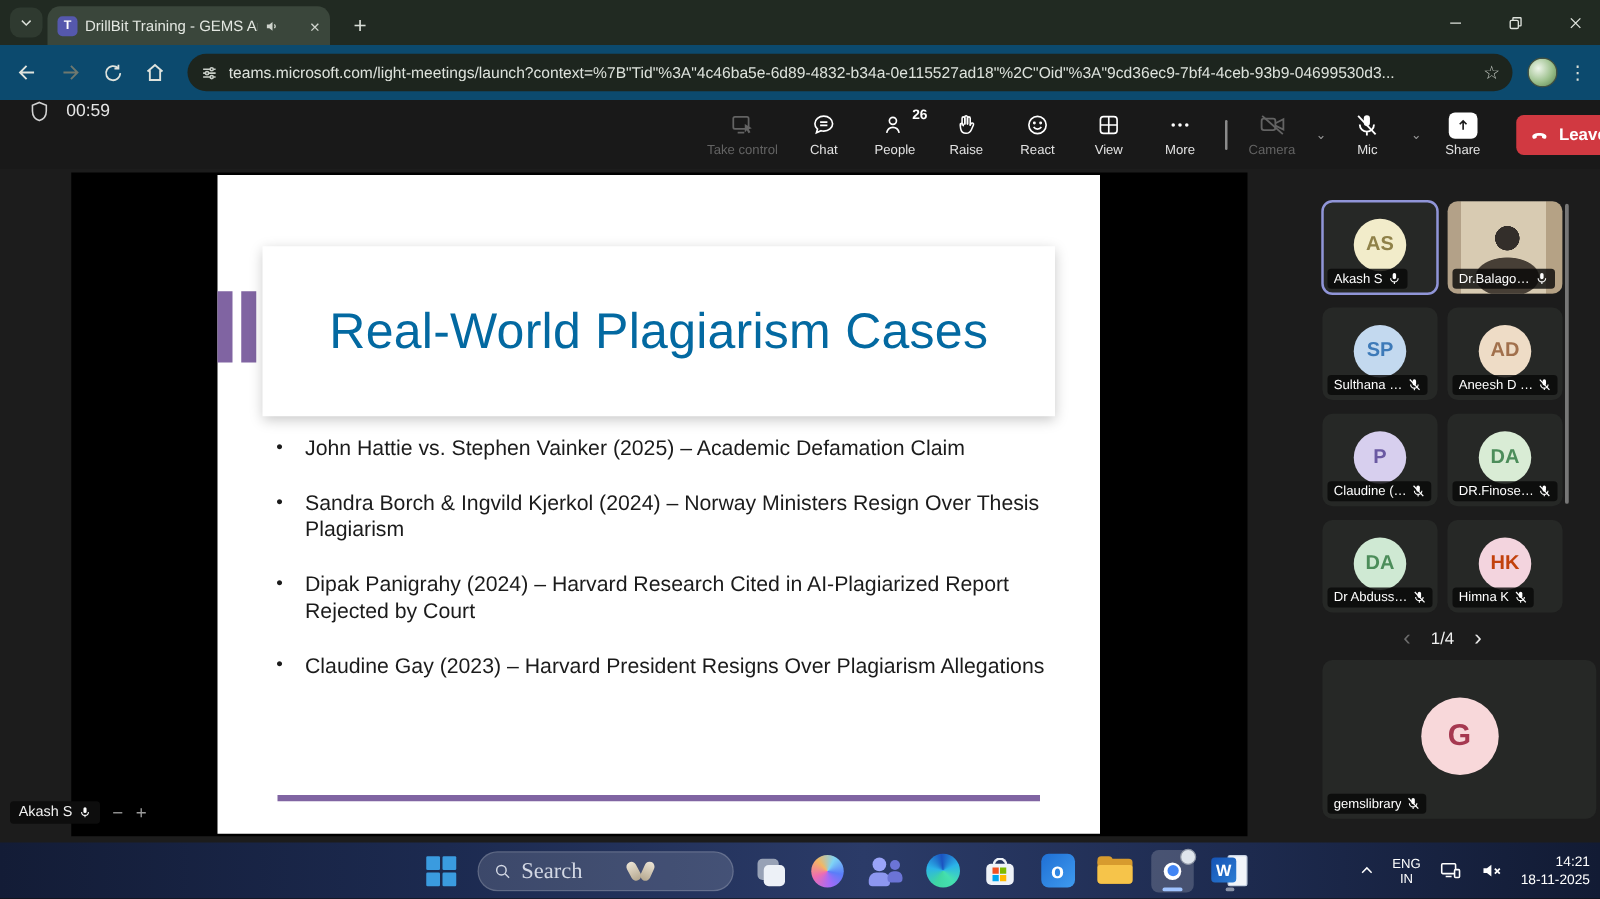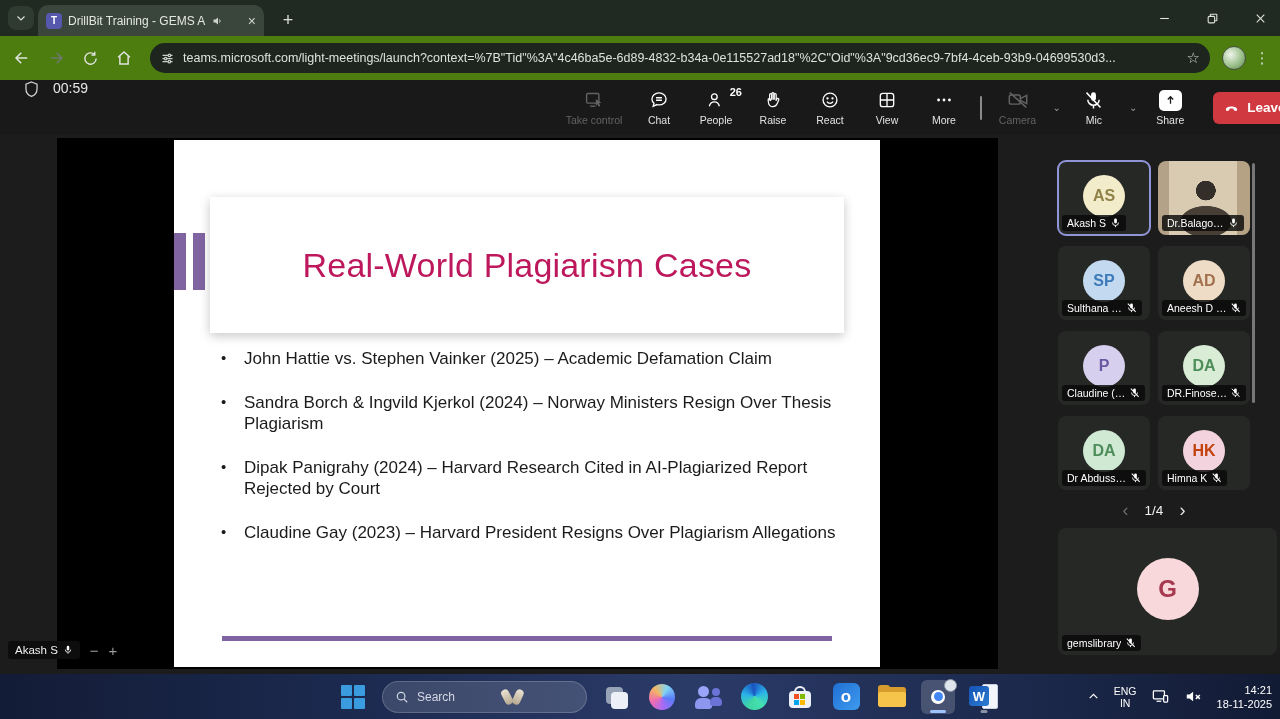--- a/index.html
+++ b/index.html
@@ -17,21 +17,21 @@
     font-weight:bold; display:flex; align-items:center; justify-content:center; flex:none; }
   .tab-title { color:#e3e7e1; font-size:12px; white-space:nowrap; overflow:hidden; max-width:138px; }
   .tab-audio { flex:none; display:flex; }
   .tab-close { color:#cfd4cd; font-size:14px; margin-left:auto; cursor:pointer; line-height:1; }
   .newtab { position:absolute; left:276px; top:8px; width:24px; height:24px; color:#d9ded7; font-size:18px;
     display:flex; align-items:center; justify-content:center; border-radius:50%; cursor:pointer; }
   .wincontrols { position:absolute; right:10px; top:0; height:36px; display:flex; align-items:center; gap:28px; }
   .winbtn { width:20px; height:20px; display:flex; align-items:center; justify-content:center; cursor:pointer; }
 
   
-  .toolbar { position:absolute; left:0; top:36px; width:1280px; height:44px; background:#4d7c0f;
+  .toolbar { position:absolute; left:0; top:36px; width:1280px; height:44px; background:#0c4a6e;
     display:flex; align-items:center; padding:0 8px; gap:6px; }
   .nav-btn { width:28px; height:28px; display:flex; align-items:center; justify-content:center; border-radius:50%; cursor:pointer; }
   .omnibox { flex:1; height:30px; margin:0 6px; background:#1d251e; border-radius:15px; display:flex;
     align-items:center; padding:0 10px; gap:8px; min-width:0; }
   .url { color:#dde2dc; font-size:12.5px; white-space:nowrap; overflow:hidden; flex:1; }
   .star { color:#c9cfc8; font-size:15px; cursor:pointer; flex:none; }
   .avatar-btn { width:24px; height:24px; border-radius:50%; flex:none; cursor:pointer;
     background:radial-gradient(circle at 35% 35%, #eef5ea, #9cc08c 55%, #567f4c); border:1px solid #44503f; }
   .menu-dots { color:#d9ded7; font-size:15px; width:20px; text-align:center; cursor:pointer; }
 
@@ -55,21 +55,21 @@
   .leave-btn .lbl { color:#fff; font-size:13.5px; font-weight:bold; }
 
   
   .stage { position:absolute; left:0; top:135px; width:1280px; height:539px; background:#1c1c1c; }
   .deck { position:absolute; left:57px; top:3px; width:941px; height:531px; background:#000; }
   .slide { position:absolute; left:117px; top:2px; width:706px; height:527px; background:#fff; }
   .deco-bars { position:absolute; left:0; top:93px; display:flex; gap:7px; }
   .deco-bars span { width:12px; height:57px; background:var(--accent-purple,#7d6ba6); }
   .title-card { position:absolute; left:36px; top:57px; width:634px; height:136px; background:#fff;
     box-shadow:0 3px 10px rgba(0,0,0,.22); display:flex; align-items:center; justify-content:center; }
-  .slide-title { font-size:34px; font-weight:500; color:#be185d; letter-spacing:.2px; }
+  .slide-title { font-size:40px; font-weight:500; color:#0369a1; letter-spacing:.2px; }
   .bullets { position:absolute; left:70px; top:208px; width:628px; list-style:none; }
   .bullets li { position:relative; font-size:17px; line-height:21px; color:#1b1b1b; }
   .bullets li + li { margin-top:23px; }
   .bullets li::before { content:"•"; position:absolute; left:-23px; top:-1px; font-size:15px; color:#1b1b1b; }
   .slide-rule { position:absolute; left:48px; top:496px; width:610px; height:5px; background:var(--accent-purple,#8064A2); }
 
   .presenter-pill { position:absolute; left:8px; top:506px; display:flex; align-items:center; gap:10px; }
   .pp-label { background:#0d0d0d; border-radius:3px; padding:3px 7px; display:flex; align-items:center; gap:5px; }
   .pp-label span { color:#f0f0f0; font-size:11.5px; }
   .zoom-ctl { color:#9a9a9a; font-size:15px; cursor:pointer; }
@@ -102,21 +102,21 @@
   
   .taskbar { position:absolute; left:0; top:674px; width:1280px; height:45px;
     background:linear-gradient(90deg,#131c36 0%, #1c2a50 28%, #2b3b68 54%, #1d2a4e 78%, #121b34 100%);
     display:flex; align-items:center; }
   .tb-center { position:absolute; left:336px; top:0; height:45px; display:flex; align-items:center; gap:12px; }
   .tk-icon { width:34px; height:34px; display:flex; align-items:center; justify-content:center; cursor:pointer; position:relative; border-radius:6px; }
   .start-grid { width:24px; height:24px; display:grid; grid-template-columns:11px 11px; gap:2px; }
   .start-grid i { background:#3a9bdf; border-radius:1px; }
   .search-pill { width:205px; height:32px; border-radius:16px; background:rgba(255,255,255,.14);
     border:1px solid rgba(255,255,255,.18); display:flex; align-items:center; padding:0 6px 0 12px; gap:8px; cursor:pointer; }
-  .search-pill span { color:#d3d8e4; font-size:12px; flex:1; }
+  .search-pill span { color:#d3d8e4; font-size:18px; flex:1;font-family:Liberation Serif, serif; }
   .buds { display:flex; gap:3px; align-items:center; }
   .buds i { width:8px; height:16px; border-radius:4px; background:linear-gradient(#ece4d4,#b5a890); display:block; }
   .buds i:first-child { transform:rotate(-28deg); }
   .buds i:last-child { transform:rotate(24deg); }
   .taskview .back { position:absolute; left:7px; top:7px; width:17px; height:17px; border-radius:4px; background:#98a2b6; }
   .taskview .front { position:absolute; left:12px; top:12px; width:17px; height:17px; border-radius:4px; background:#edf1f7; }
   .copilot { width:26px; height:26px; border-radius:50%;
     background:conic-gradient(from 30deg,#7fd4f5,#5a7df9,#a96af5,#ef6db0,#f2b763,#7fd4f5); }
   .teamsic { position:relative; width:30px; height:26px; }
   .teamsic .p1h { position:absolute; left:5px; top:2px; width:11px; height:11px; border-radius:50%; background:#9aa4f8; }

